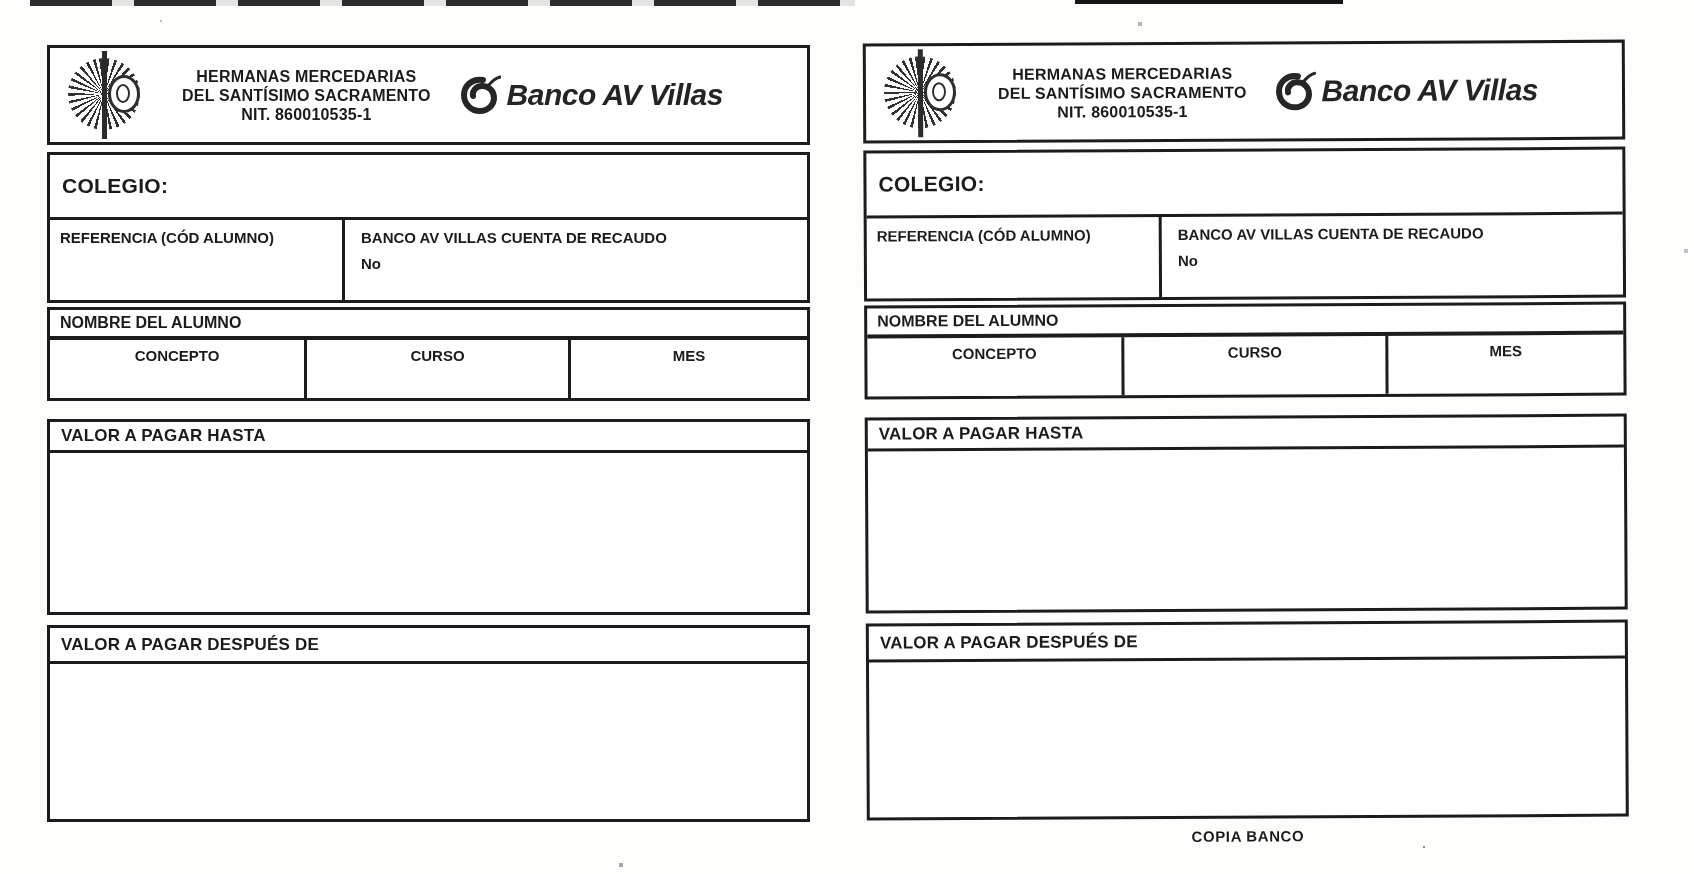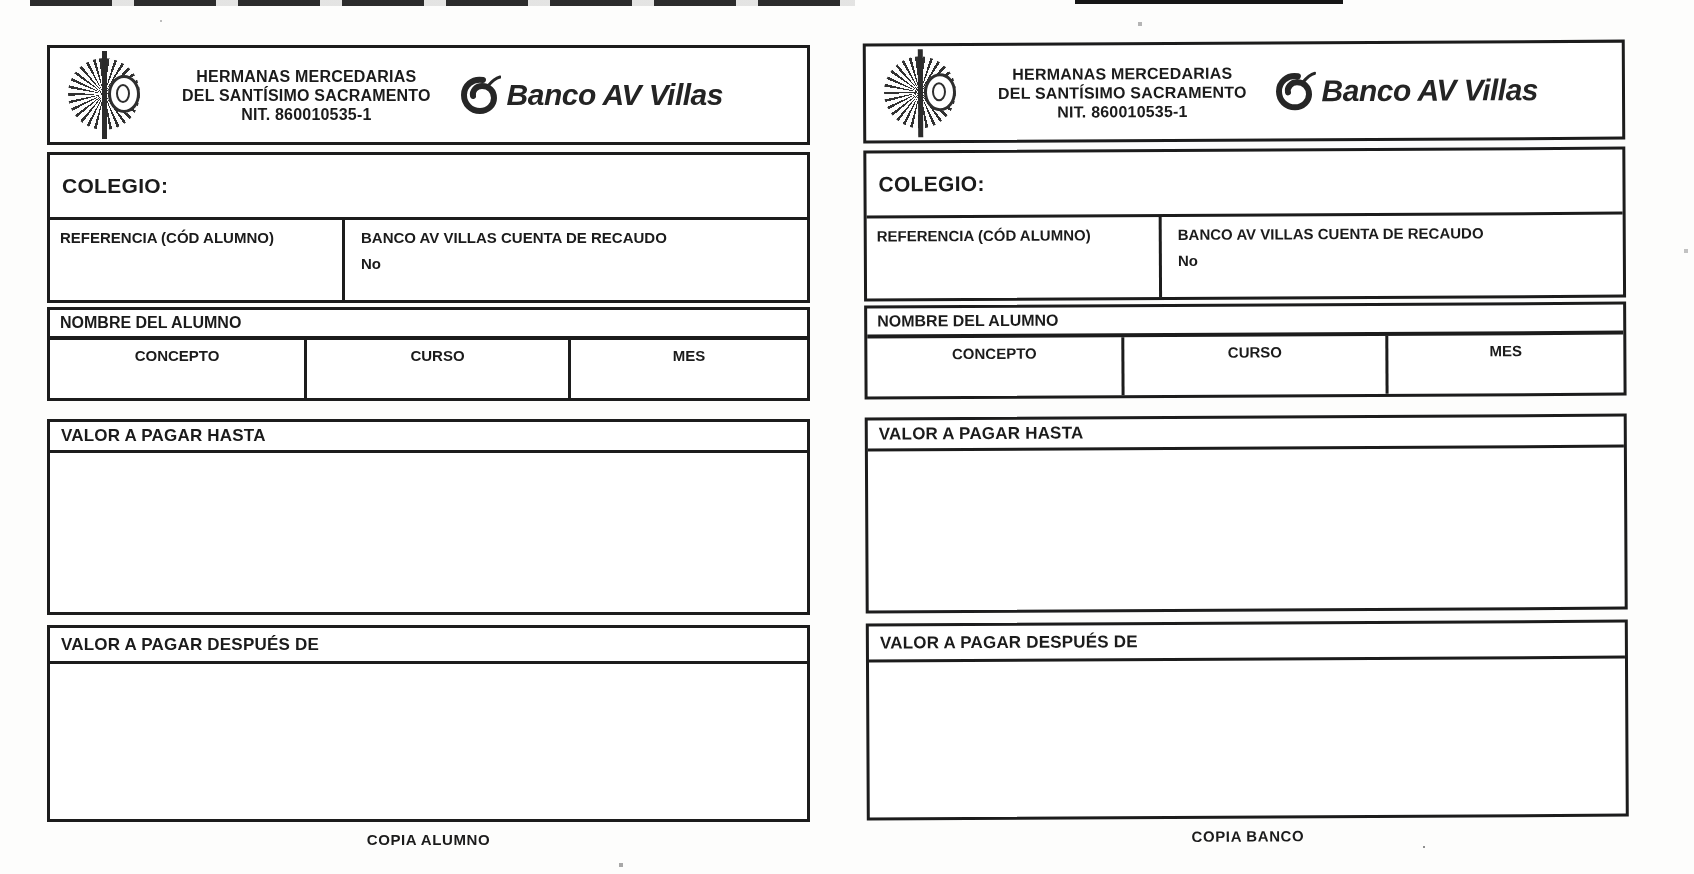--- a/index.html
+++ b/index.html
@@ -152,21 +152,20 @@
   <div class="vbox vbox-hasta">
     <div class="vhdr">VALOR A PAGAR HASTA</div>
     <div class="vfield"></div>
   </div>
 
   <div class="vbox vbox-despues">
     <div class="vhdr">VALOR A PAGAR DESPUÉS DE</div>
     <div class="vfield"></div>
   </div>
 
-  <div class="caption">COPIA ALUMNO</div>
 </div>
 
 <div class="slip right" style="left:864px; top:42px; width:762px;">
   <div class="hdr">
     <div class="emblem">
       <div class="fan"></div>
         <div class="ring"></div>
         <div class="rod"></div>
     </div>
     <div class="school">

